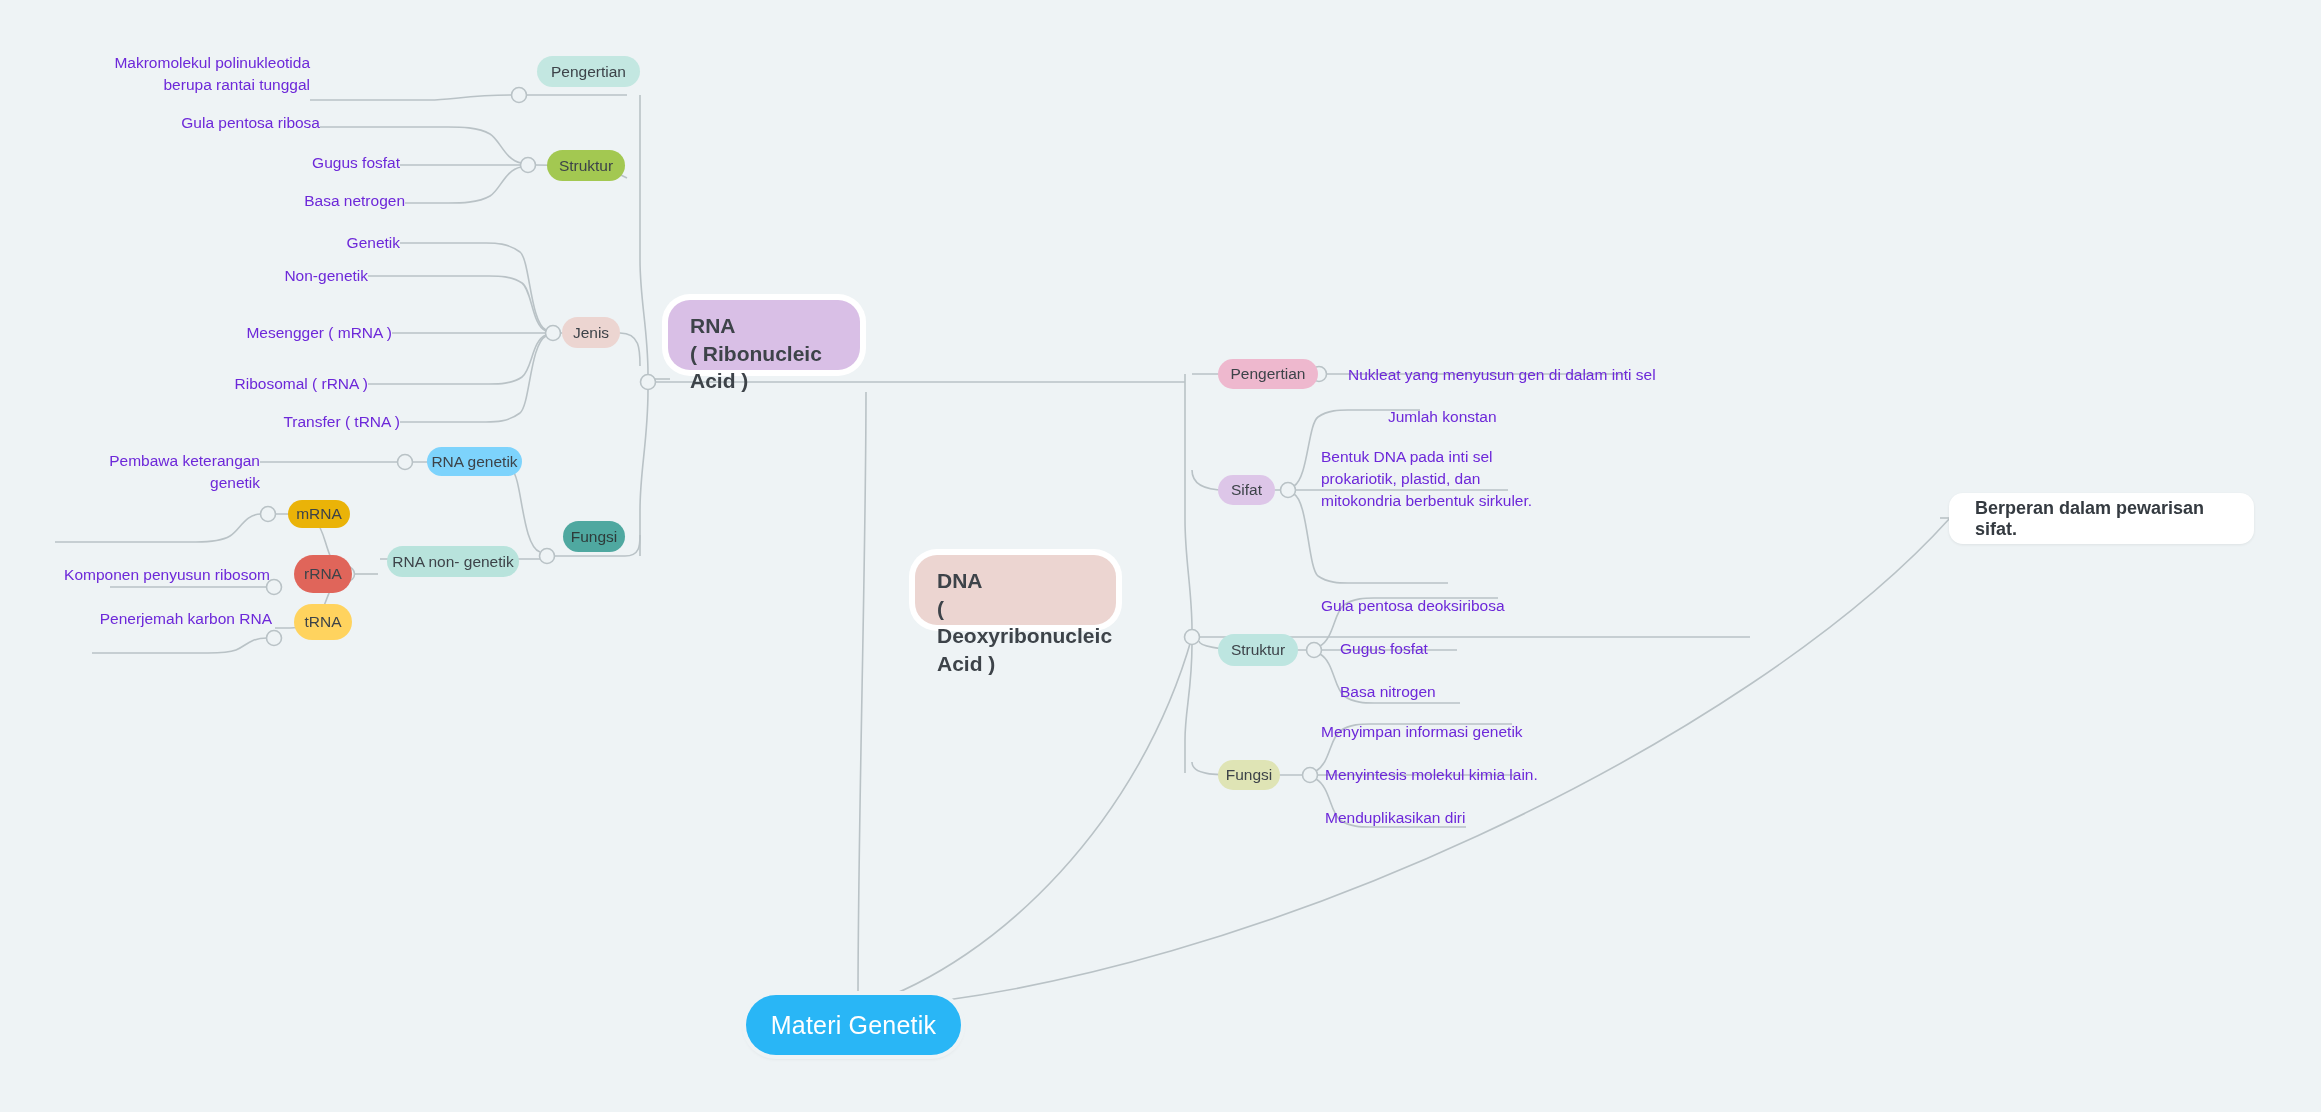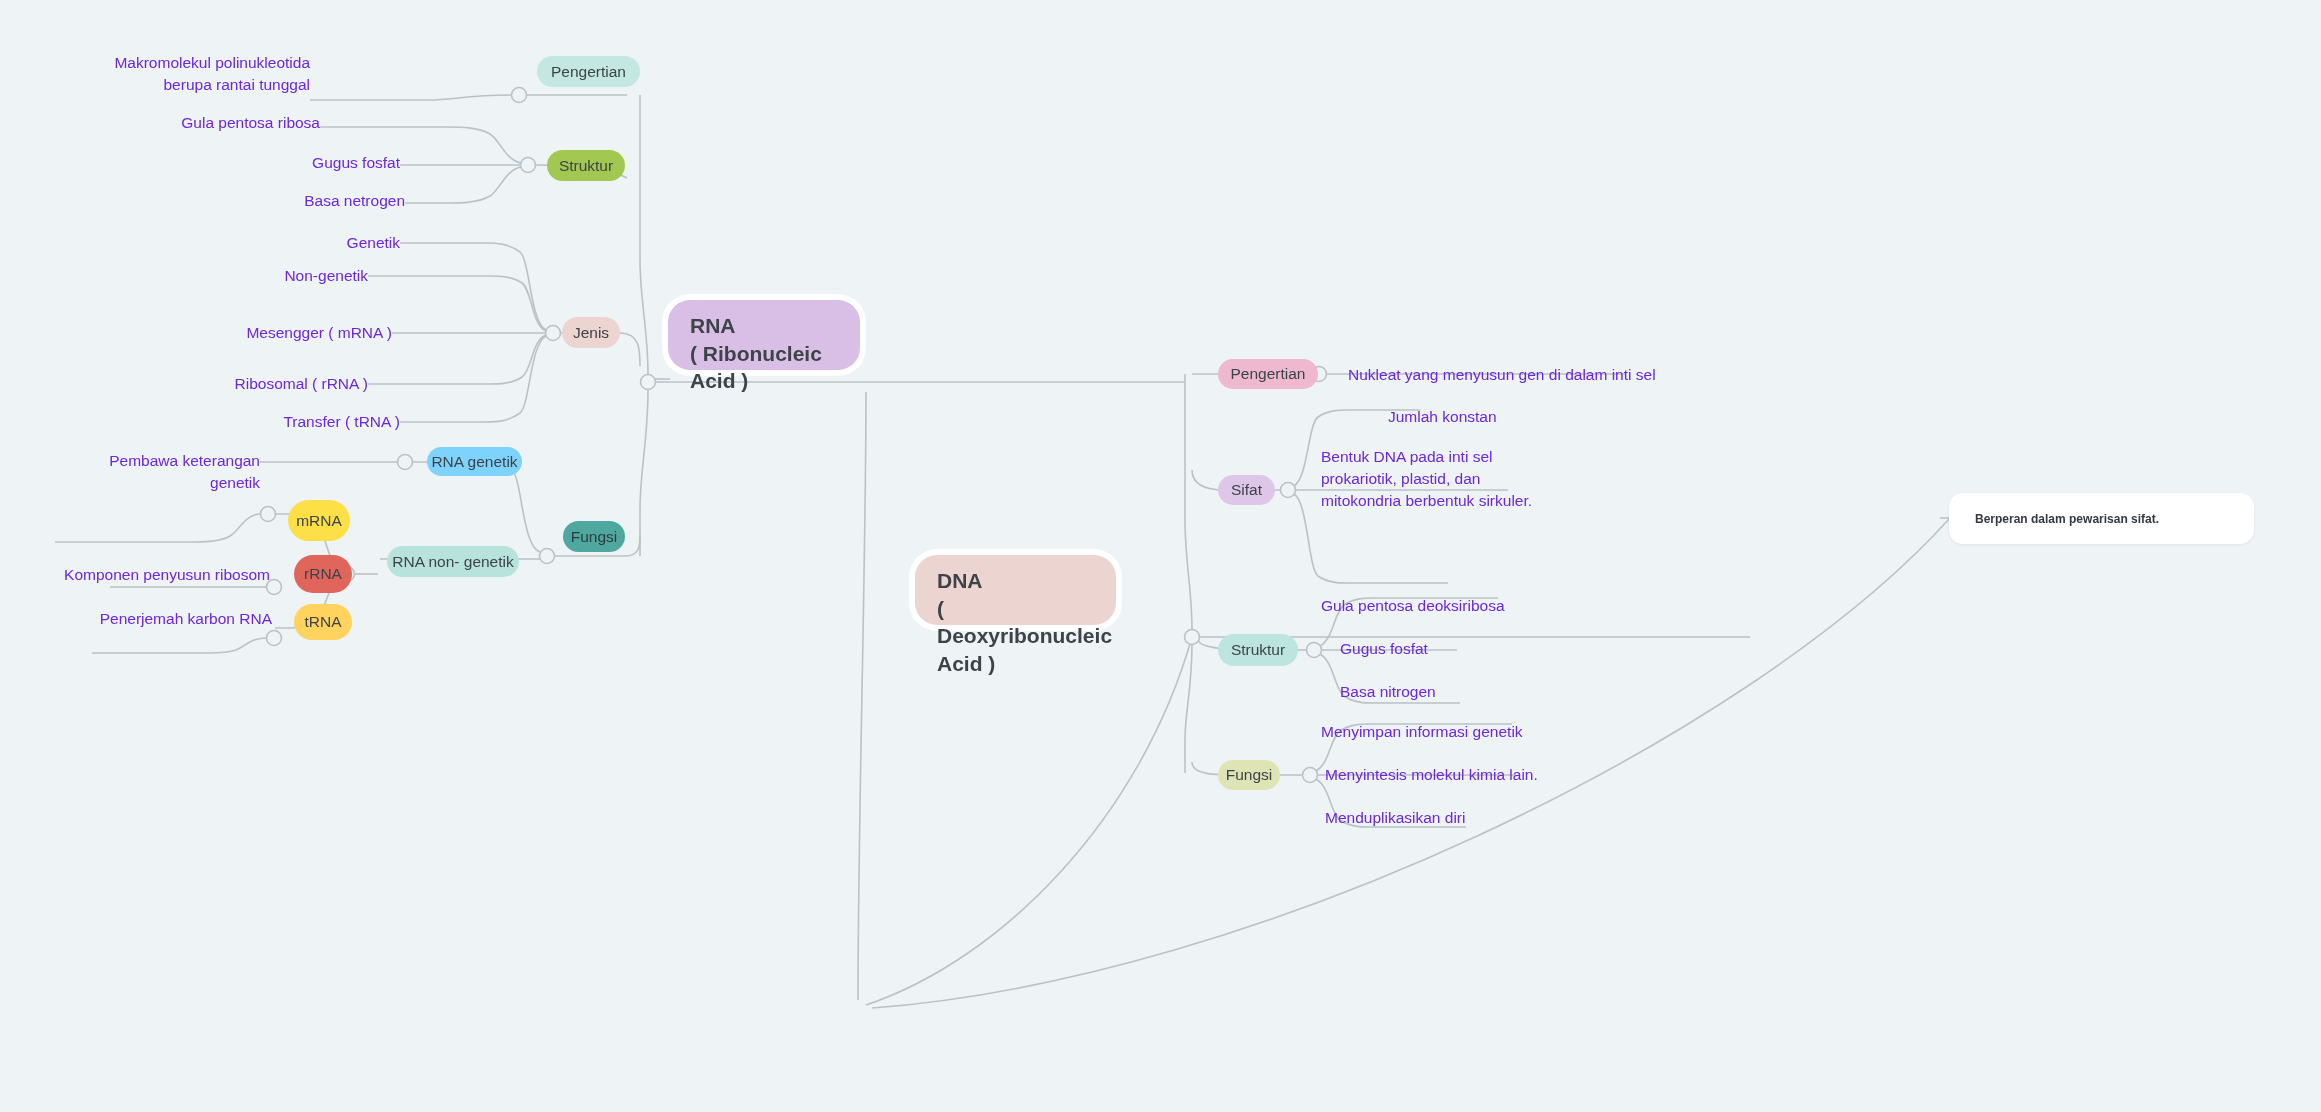--- a/index.html
+++ b/index.html
@@ -34,21 +34,21 @@
   }
   
   .leaf{
     font-size:15.5px;line-height:1.42;white-space:pre-line;color:#6d28d9;
   }
   .leaf.r{text-align:right;}
   .leaf.l{text-align:left;}
   
   .callout{
     background:#ffffff;border-radius:14px;display:flex;align-items:center;
-    padding:0 26px;font-size:12px;font-weight:bold;color:#343a40;
+    padding:0 26px;font-size:18px;font-weight:bold;color:#343a40;
     box-shadow:0 1px 3px rgba(0,0,0,.07);
   }
 </style>
 </head>
 <body>
 
 <div id="canvas">
 
   <svg class="links" viewBox="0 0 2321 1112">
 
@@ -154,20 +154,23 @@
 
     <path d="M 1316 771 C 1330 763 1330 738 1340 731 C 1350 724 1362 724 1370 724 L 1512 724"></path>
 
     <path d="M 1318 775 L 1516 775"></path>
 
     <path d="M 1316 779 C 1330 787 1330 812 1340 820 C 1350 827 1362 827 1370 827 L 1466 827"></path>
 
     <path d="M 1940 518 L 1962 518"></path>
   </svg>
 
+  <div class="node root" style="left:746px;top:995px;width:215px;height:60px;">
+    <span>Materi Genetik</span>
+  </div>
 
   <div class="node main" style="left:668px;top:300px;width:192px;height:70px;background:#d9bfe6;">
     <span>RNA</span>
     <span>( Ribonucleic Acid )</span>
   </div>
 
   <div class="node pill" style="left:537px;top:56px;width:103px;height:31px;background:#c3e7e1;">
     <span>Pengertian</span>
   </div>
   <div class="node leaf r" style="left:80px;top:52px;width:230px;">Makromolekul polinukleotida
@@ -195,21 +198,21 @@
 
   <div class="node pill" style="left:427px;top:447px;width:95px;height:29px;background:#7dd3fc;">
     <span>RNA genetik</span>
   </div>
   <div class="node leaf r" style="left:60px;top:450px;width:200px;">Pembawa keterangan genetik</div>
 
   <div class="node pill" style="left:387px;top:546px;width:132px;height:31px;background:#b8e3dc;">
     <span>RNA non- genetik</span>
   </div>
 
-  <div class="node pill" style="left:288px;top:500px;width:62px;height:41px;background:#fde047;">
+  <div class="node pill" style="left:288px;top:500px;width:62px;height:28px;background:#eab308;">
     <span>mRNA</span>
   </div>
 
   <div class="node pill" style="left:294px;top:555px;width:58px;height:38px;background:#e0655a;">
     <span>rRNA</span>
   </div>
   <div class="node leaf r" style="left:40px;top:564px;width:230px;">Komponen penyusun ribosom</div>
 
   <div class="node pill" style="left:294px;top:604px;width:58px;height:36px;background:#ffd35e;">
     <span>tRNA</span>

